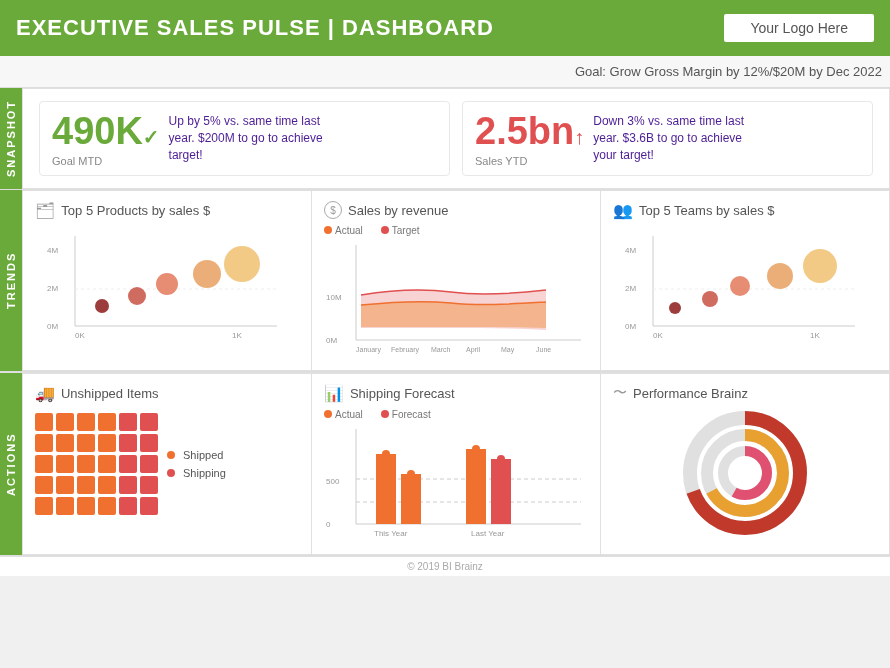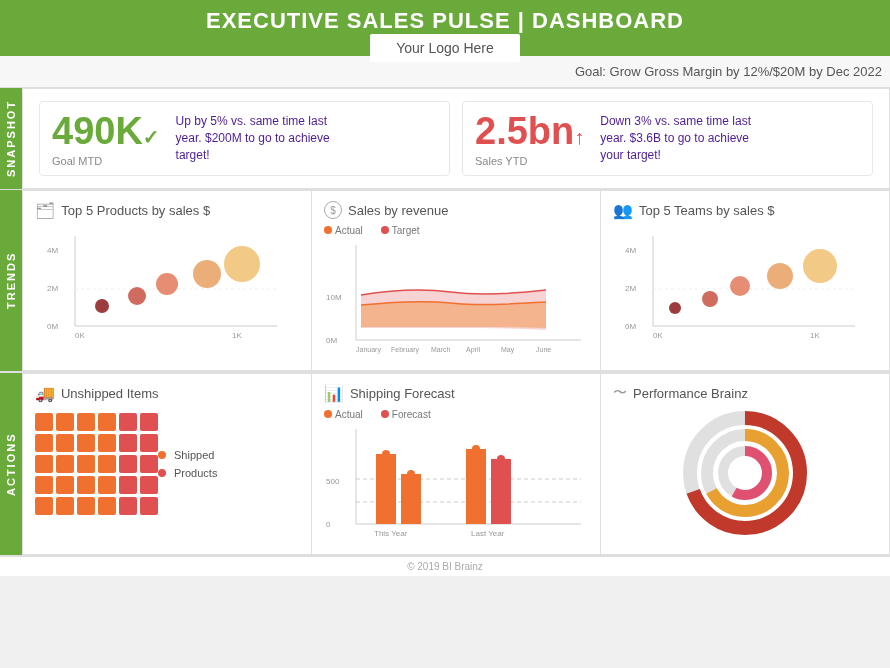--- a/index.html
+++ b/index.html
@@ -1,20 +1,20 @@
 <!DOCTYPE html>
 <html><head>
   <meta charset="utf-8">
   <style>
     * { box-sizing: border-box; margin: 0; padding: 0; }
     body { font-family: Arial, sans-serif; background: #f0f0f0; width: 890px; height: 668px; overflow: hidden; }
 
     .header {
       display: flex; align-items: center; justify-content: space-between;
-      background: #6aaa3a; padding: 8px 16px; height: 56px; flex-direction: column;
+      background: #6aaa3a; padding: 8px 16px; height: 56px;
     }
     .header-title { color: white; font-size: 22px; font-weight: bold; letter-spacing: 1px; }
     .header-logo { background: white; padding: 6px 26px; font-size: 14px; color: #555; border-radius: 2px; }
 
     .goal-bar {
       background: #f7f7f7; border-bottom: 1px solid #ddd;
       text-align: right; padding: 8px; font-size: 13px; color: #555;
     }
 
     .side-label {
@@ -22,21 +22,21 @@
       background: #6aaa3a; color: white; font-size: 11px; font-weight: bold;
       letter-spacing: 2px; display: flex; align-items: center; justify-content: center;
       min-width: 22px; padding: 4px 0;
     }
 
     .snapshot-section {
       display: flex; background: white; flex: 1; padding: 12px 16px; gap: 12px; border: 1px solid #e0e0e0;
     }
 
     .snapshot-card {
-      flex: 1; display: flex; align-items: center; gap: 16px; padding: 8px 12px;
+      flex: 1; display: flex; align-items: center; gap: 9px; padding: 8px 12px;
       border: 1px solid #e8e8e8; border-radius: 4px;
     }
 
     .snapshot-value { font-size: 38px; font-weight: bold; }
     .snapshot-value.green { color: #6aaa3a; }
     .snapshot-value.red { color: #e05050; }
     .snapshot-sub { font-size: 11px; color: #888; margin-top: 2px; }
     .snapshot-desc { font-size: 12px; color: #4c1d95; line-height: 1.4; max-width: 160px; }
 
     .chart-panel {
@@ -58,21 +58,21 @@
     .bubble-chart svg { width: 100%; height: 100%; }
 
     
     .area-chart { position: relative; height: 120px; }
     .area-chart svg { width: 100%; height: 100%; }
 
     .chart-legend { display: flex; gap: 18px; font-size: 10px; color: #777; margin-bottom: 4px; }
     .legend-dot { width: 8px; height: 8px; border-radius: 50%; display: inline-block; margin-right: 3px; }
 
     
-    .unshipped-grid { display: flex; gap: 0; padding: 4px 0; text-align: right; }
+    .unshipped-grid { display: flex; gap: 9px; padding: 4px 0; text-align: right; }
     .grid-squares { display: grid; grid-template-columns: repeat(6, 18px); grid-template-rows: repeat(5, 18px); gap: 3px; }
     .sq { width: 18px; height: 18px; border-radius: 2px; }
     .sq-orange { background: #f07030; }
     .sq-red { background: #e05050; }
 
     .unshipped-legend { display: flex; flex-direction: column; gap: 6px; justify-content: center; font-size: 11px; color: #555; }
     .ul-item { display: flex; align-items: center; gap: 5px; }
 
     
     .bar-chart { position: relative; height: 120px; }
@@ -266,21 +266,21 @@
             <div class="sq sq-red"></div>
             <div class="sq sq-red"></div>
         </div>
         <div class="unshipped-legend">
           <div class="ul-item">
               <span class="legend-dot" style="background:#f07030;"></span>
               <span>Shipped</span>
             </div>
           <div class="ul-item">
               <span class="legend-dot" style="background:#e05050;"></span>
-              <span>Products</span>
+              <span>Shipping</span>
             </div>
         </div>
       </div>
     </div>
 
     <div class="chart-panel" style="border-left:none;border-right:none;">
       <div class="chart-header">
         <span class="chart-icon">📊</span>
         <span>Shipping Forecast</span>
       </div>

